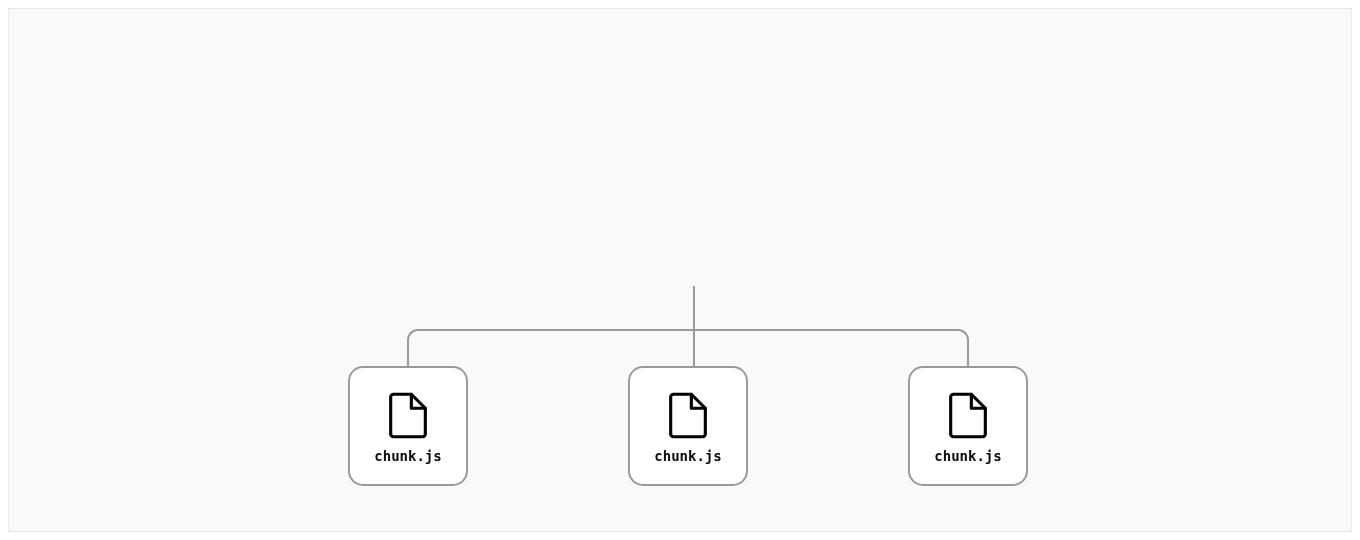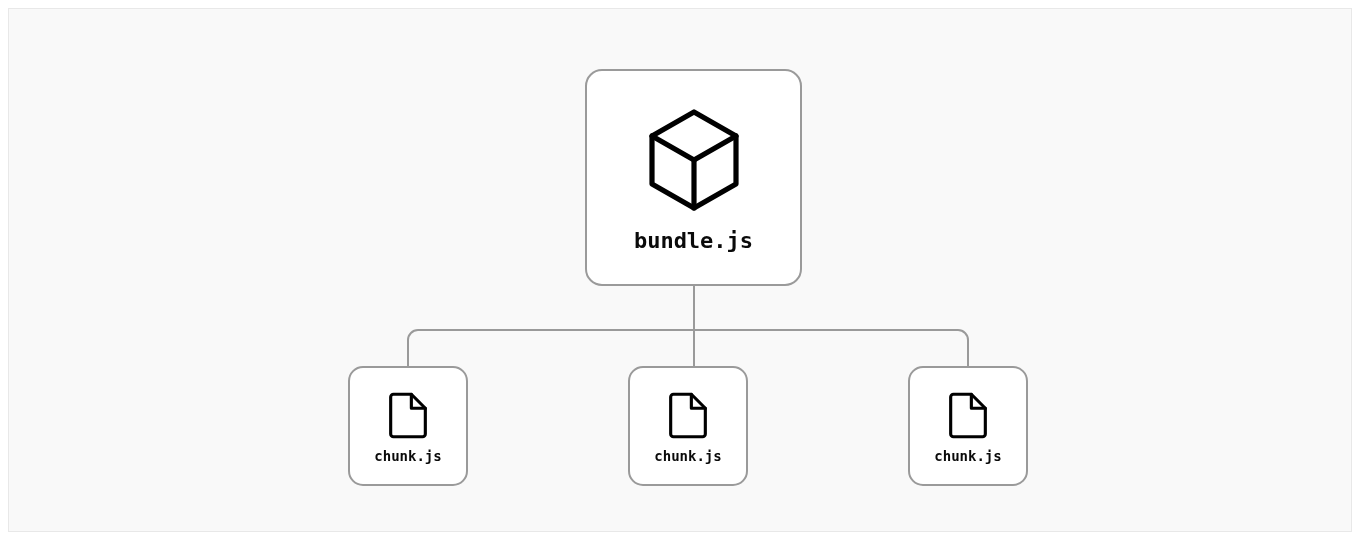--- a/index.html
+++ b/index.html
@@ -122,35 +122,20 @@
                L 400 358"></path>
 
       <path d="M 686 322
                C 694 322 696 322 702 322
                L 950 322
                A 10 10 0 0 1 960 332
                L 960 358"></path>
     </g>
   </svg>
 
-  <div class="node root">
-    <span class="icon-wrap">
-      <svg viewBox="0 0 48 52" width="96" height="104" fill="none" xmlns="http://www.w3.org/2000/svg">
-        <g stroke="#000000" stroke-width="2.6" stroke-linejoin="round" stroke-linecap="round" fill="none">
-
-          <path d="M 24 2 L 45 14 L 45 38 L 24 50 L 3 38 L 3 14 Z"></path>
-
-          <path d="M 3 14 L 24 26 L 45 14"></path>
-
-          <path d="M 24 26 L 24 50"></path>
-        </g>
-      </svg>
-    </span>
-    <span class="node-label">bundle.js</span>
-  </div>
 
   <div class="node leaf leaf-0">
     <span class="icon-wrap">
       <svg viewBox="0 0 34 42" width="38" height="47" fill="none" xmlns="http://www.w3.org/2000/svg">
         <g stroke="#000000" stroke-width="2.8" stroke-linejoin="round" stroke-linecap="round" fill="none">
           <path d="M 20 2 L 4 2 A 2.5 2.5 0 0 0 1.5 4.5
                    L 1.5 37.5 A 2.5 2.5 0 0 0 4 40
                    L 30 40 A 2.5 2.5 0 0 0 32.5 37.5
                    L 32.5 14.5 Z"></path>
           <path d="M 20 2 L 20 14.5 L 32.5 14.5"></path>

